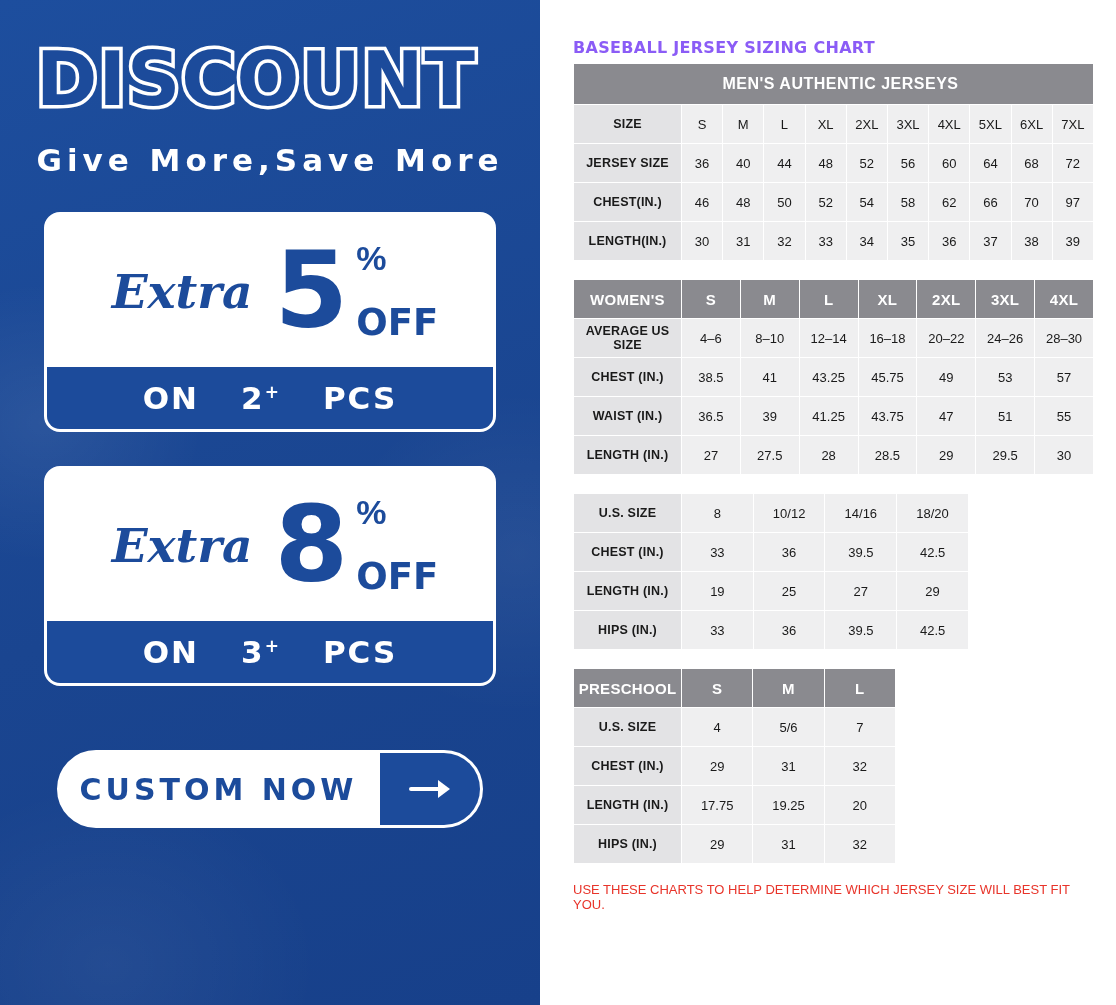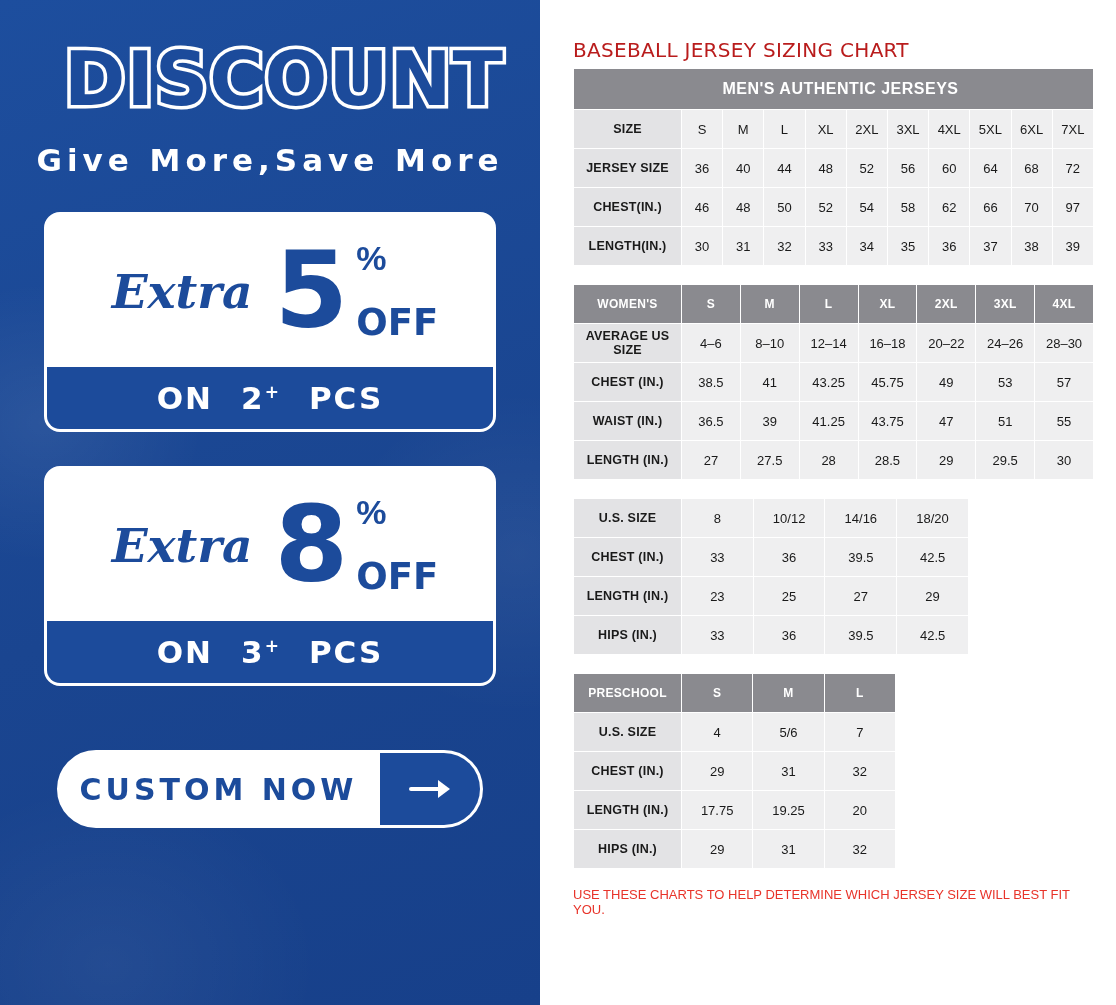--- a/index.html
+++ b/index.html
@@ -42,21 +42,21 @@
     position: relative;
     z-index: 2;
     padding: 30px 36px 0 36px;
   }
   .discount-title {
     font-family: "DejaVu Sans", sans-serif;
     font-weight: bold;
     font-size: 74px;
     letter-spacing: 1px;
     color: #1c4b9b;
-    text-align: right;
+    text-align: left;
     margin: 12px 0 0 0;
     line-height: 1;
     -webkit-text-stroke: 7px #ffffff;
     paint-order: stroke fill;
     text-shadow:
        0 0 0 #ffffff;
   }
   .discount-sub {
     text-align: center;
     color: #ffffff;
@@ -120,21 +120,21 @@
     font-family: "DejaVu Sans", sans-serif;
     line-height: 1;
   }
   .offer-bottom {
     background: #1c4b9b;
     color: #ffffff;
     height: 62px;
     display: flex;
     align-items: center;
     justify-content: center;
-    gap: 28px;
+    gap: 42px;
     font-family: "DejaVu Sans", sans-serif;
     font-weight: bold;
     font-size: 31px;
     letter-spacing: 2px;
   }
   .offer-qty sup {
     font-size: 17px;
     top: -0.8em;
   }
 
@@ -172,23 +172,23 @@
   
   .charts {
     flex: 1;
     position: relative;
     padding: 38px 22px 0 33px;
     box-sizing: border-box;
     background: #ffffff;
   }
   .chart-title {
     font-family: "DejaVu Sans", sans-serif;
-    font-weight: normal;
-    font-size: 20px;
-    color: #b91c1c;
+    font-weight: bold;
+    font-size: 16px;
+    color: #8b5cf6;
     letter-spacing: 0.3px;
     margin: 0 0 6px 0;
   }
   .chart-note {
     color: #e8342a;
     font-size: 13.5px;
     line-height: 1.3;
     margin: 0 0 14px 0;
     max-width: 510px;
   }
@@ -221,21 +221,21 @@
     font-weight: bold;
     font-size: 16px;
     letter-spacing: 0.5px;
     height: 36px;
     padding-left: 16px;
   }
   table.size th.grayhead {
     background: #8a8a8f;
     color: #ffffff;
     font-weight: bold;
-    font-size: 12px;
+    font-size: 15px;
     letter-spacing: 0.3px;
     height: 34px;
   }
   table.size td.two-line {
     font-weight: bold;
     font-size: 12.5px;
     line-height: 1.15;
   }
   .chart-footer {
     color: #e8342a;
@@ -450,21 +450,21 @@
         </tr>
         <tr>
           <td class="rowhead">CHEST (IN.)</td>
           <td>33</td>
           <td>36</td>
           <td>39.5</td>
           <td>42.5</td>
         </tr>
         <tr>
           <td class="rowhead">LENGTH (IN.)</td>
-          <td>23</td>
+          <td>19</td>
           <td>25</td>
           <td>27</td>
           <td>29</td>
         </tr>
         <tr>
           <td class="rowhead">HIPS (IN.)</td>
           <td>33</td>
           <td>36</td>
           <td>39.5</td>
           <td>42.5</td>

